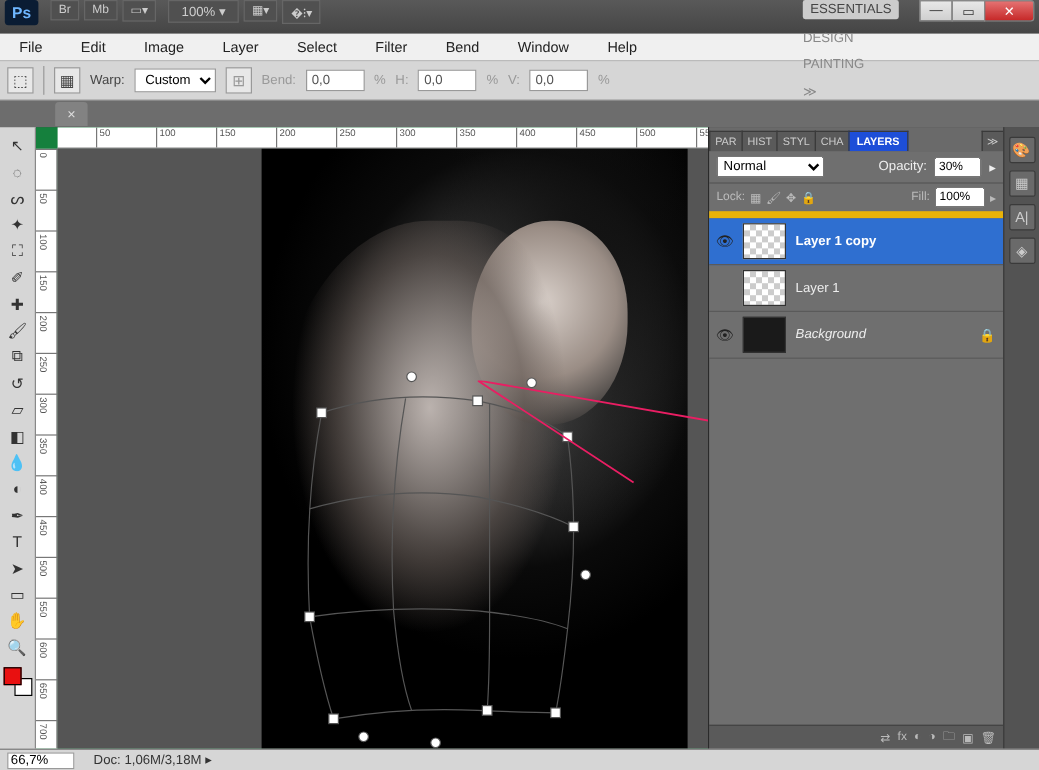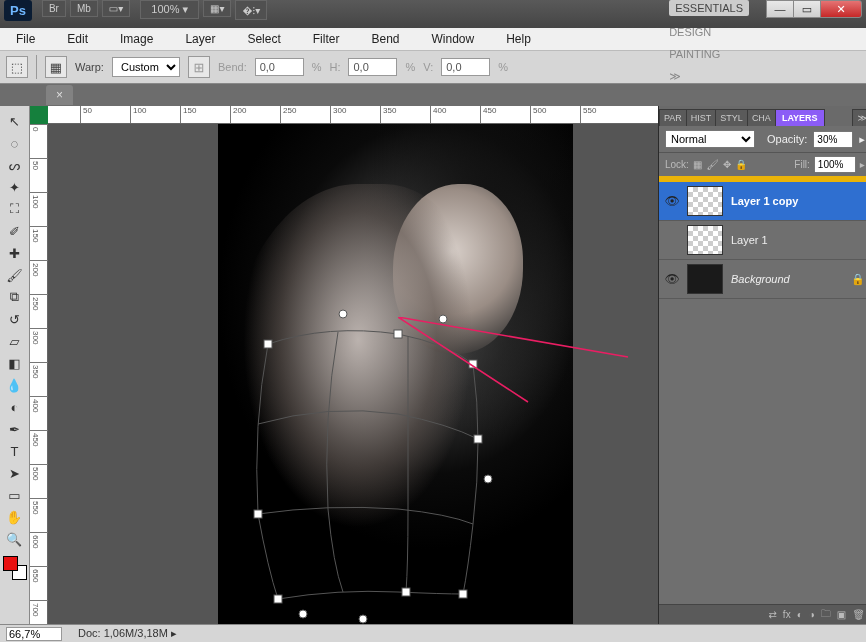--- a/index.html
+++ b/index.html
@@ -37,27 +37,27 @@
   .ruler-v { position:absolute; top:18px; left:0; bottom:0; width:18px; background:#fff; border-right:1px solid #666; font-size:8px; color:#555;}
   .ruler-v .tick { position:absolute; left:0; width:18px; border-top:1px solid #777; writing-mode:vertical-lr; padding-top:2px; line-height:10px;}
   .canvas { position:absolute; top:18px; left:18px; right:0; bottom:0; background:#555; }
   .image { position:absolute; left:170px; top:0; width:355px; height:500px; background: radial-gradient(ellipse 60% 50% at 60% 35%, #888 0%, #333 40%, #0a0a0a 70%, #000 100%); overflow:hidden;}
   .image::after{ content:""; position:absolute; left:10px; top:60px; width:260px; height:390px; background: radial-gradient(ellipse 55% 60% at 50% 40%, rgba(210,200,195,0.85), rgba(100,90,85,0.6) 55%, rgba(20,20,20,0) 80%); border-radius:50% 40% 40% 50%;}
   .face { position:absolute; right:50px; top:60px; width:130px; height:170px; background: radial-gradient(circle at 45% 40%, #d8cfc9 0%, #9a8d85 50%, #2a2a2a 90%); border-radius:50% 45% 50% 45%;}
   .hair { position:absolute; right:0; top:0; width:220px; height:340px; background: radial-gradient(ellipse at 60% 30%, rgba(15,15,15,0.95), rgba(0,0,0,0) 65%);}
   .warp-grid { position:absolute; left:200px; top:200px; width:240px; height:290px; pointer-events:none;}
   .warp-grid svg { width:100%; height:100%; overflow:visible;}
   .anno-line { position:absolute; left:350px; top:193px; width:240px; height:90px; pointer-events:none;}
-  .panels { width:208px; background:#535353; border-left:1px solid #2a2a2a; display:flex;}
+  .panels { width:276px; background:#535353; border-left:1px solid #2a2a2a; display:flex;}
   .panel-main { flex:1; display:flex; flex-direction:column;}
   .panel-dock { width:30px; background:#535353; border-left:1px solid #3a3a3a; display:flex; flex-direction:column; align-items:center; gap:6px; padding-top:8px;}
   .dock-icn { width:22px; height:22px; background:#6a6a6a; border:1px solid #3a3a3a; border-radius:2px; display:flex; align-items:center; justify-content:center; font-size:12px; color:#ccc;}
   .ptabs { height:20px; background:#6a6a6a; display:flex; font-size:9px; color:#ccc; align-items:flex-end;}
   .ptab { padding:3px 4px; background:#5a5a5a; border:1px solid #3a3a3a; border-bottom:none; margin-right:-1px;}
-  .ptab.active { background:#8b5cf6; color:#fff; font-weight:bold; padding:3px 6px;}
+  .ptab.active { background:#1d4ed8; color:#fff; font-weight:bold; padding:3px 6px;}
   .layerpanel { flex:1; background:#6f6f6f; font-size:11px; color:#eee;}
   .lp-row1 { display:flex; align-items:center; padding:4px 6px; gap:6px; border-bottom:1px solid #555;}
   .lp-row1 select { flex:0 0 90px; font-size:11px; padding:1px;}
   .lp-row1 input { width:40px; font-size:10px; padding:1px 2px;}
   .lp-row2 { display:flex; align-items:center; padding:3px 6px; gap:4px; border-bottom:6px solid #eab308; font-size:10px; color:#bbb;}
   .lp-row2 .lk { flex:1;}
   .lp-row2 input { width:42px; font-size:10px; padding:1px 2px;}
   .layers { background:#6f6f6f;}
   .layer { display:flex; align-items:center; padding:4px 6px; border-bottom:1px solid #5a5a5a; gap:8px;}
   .layer.selected { background:#2f6fd0; color:#fff;}

